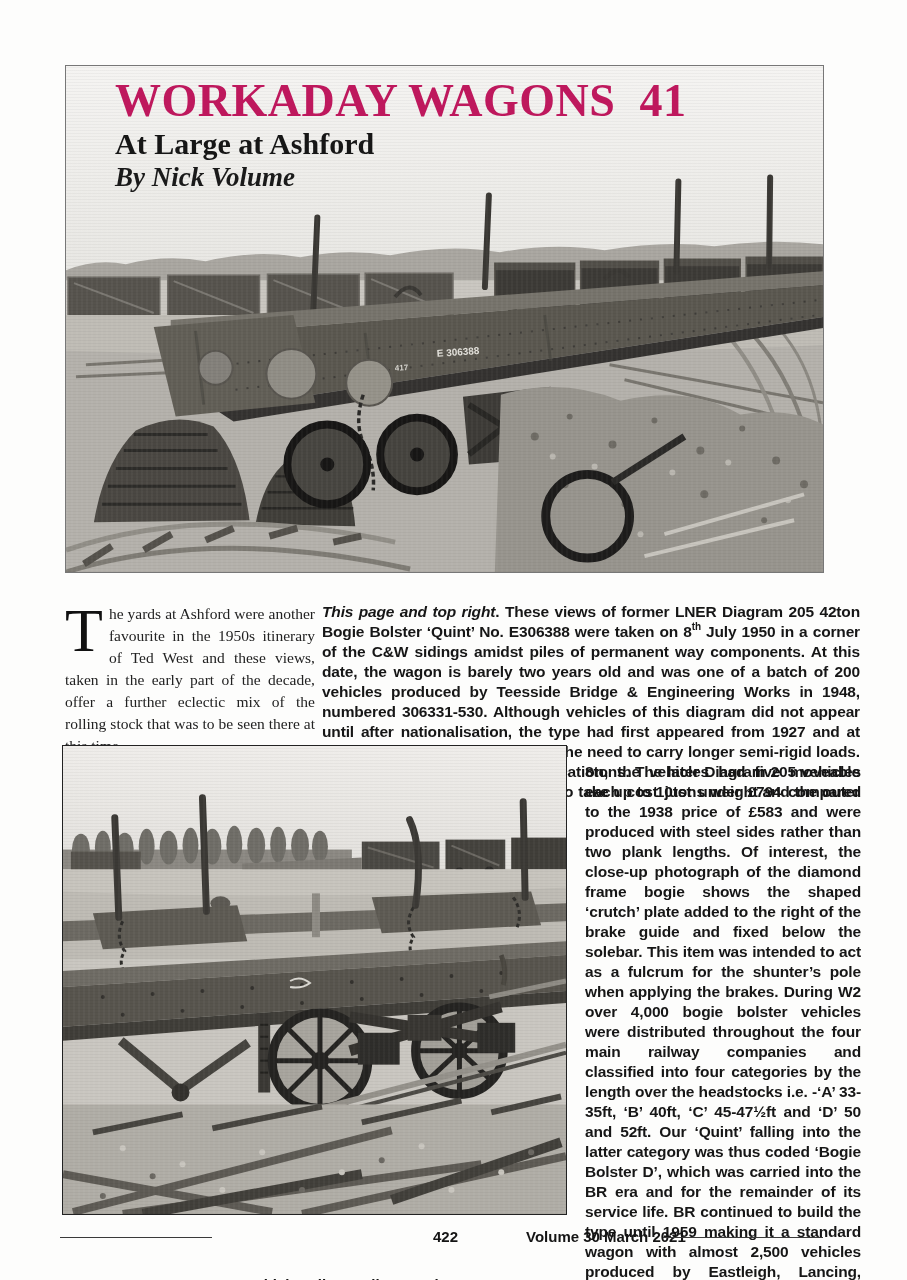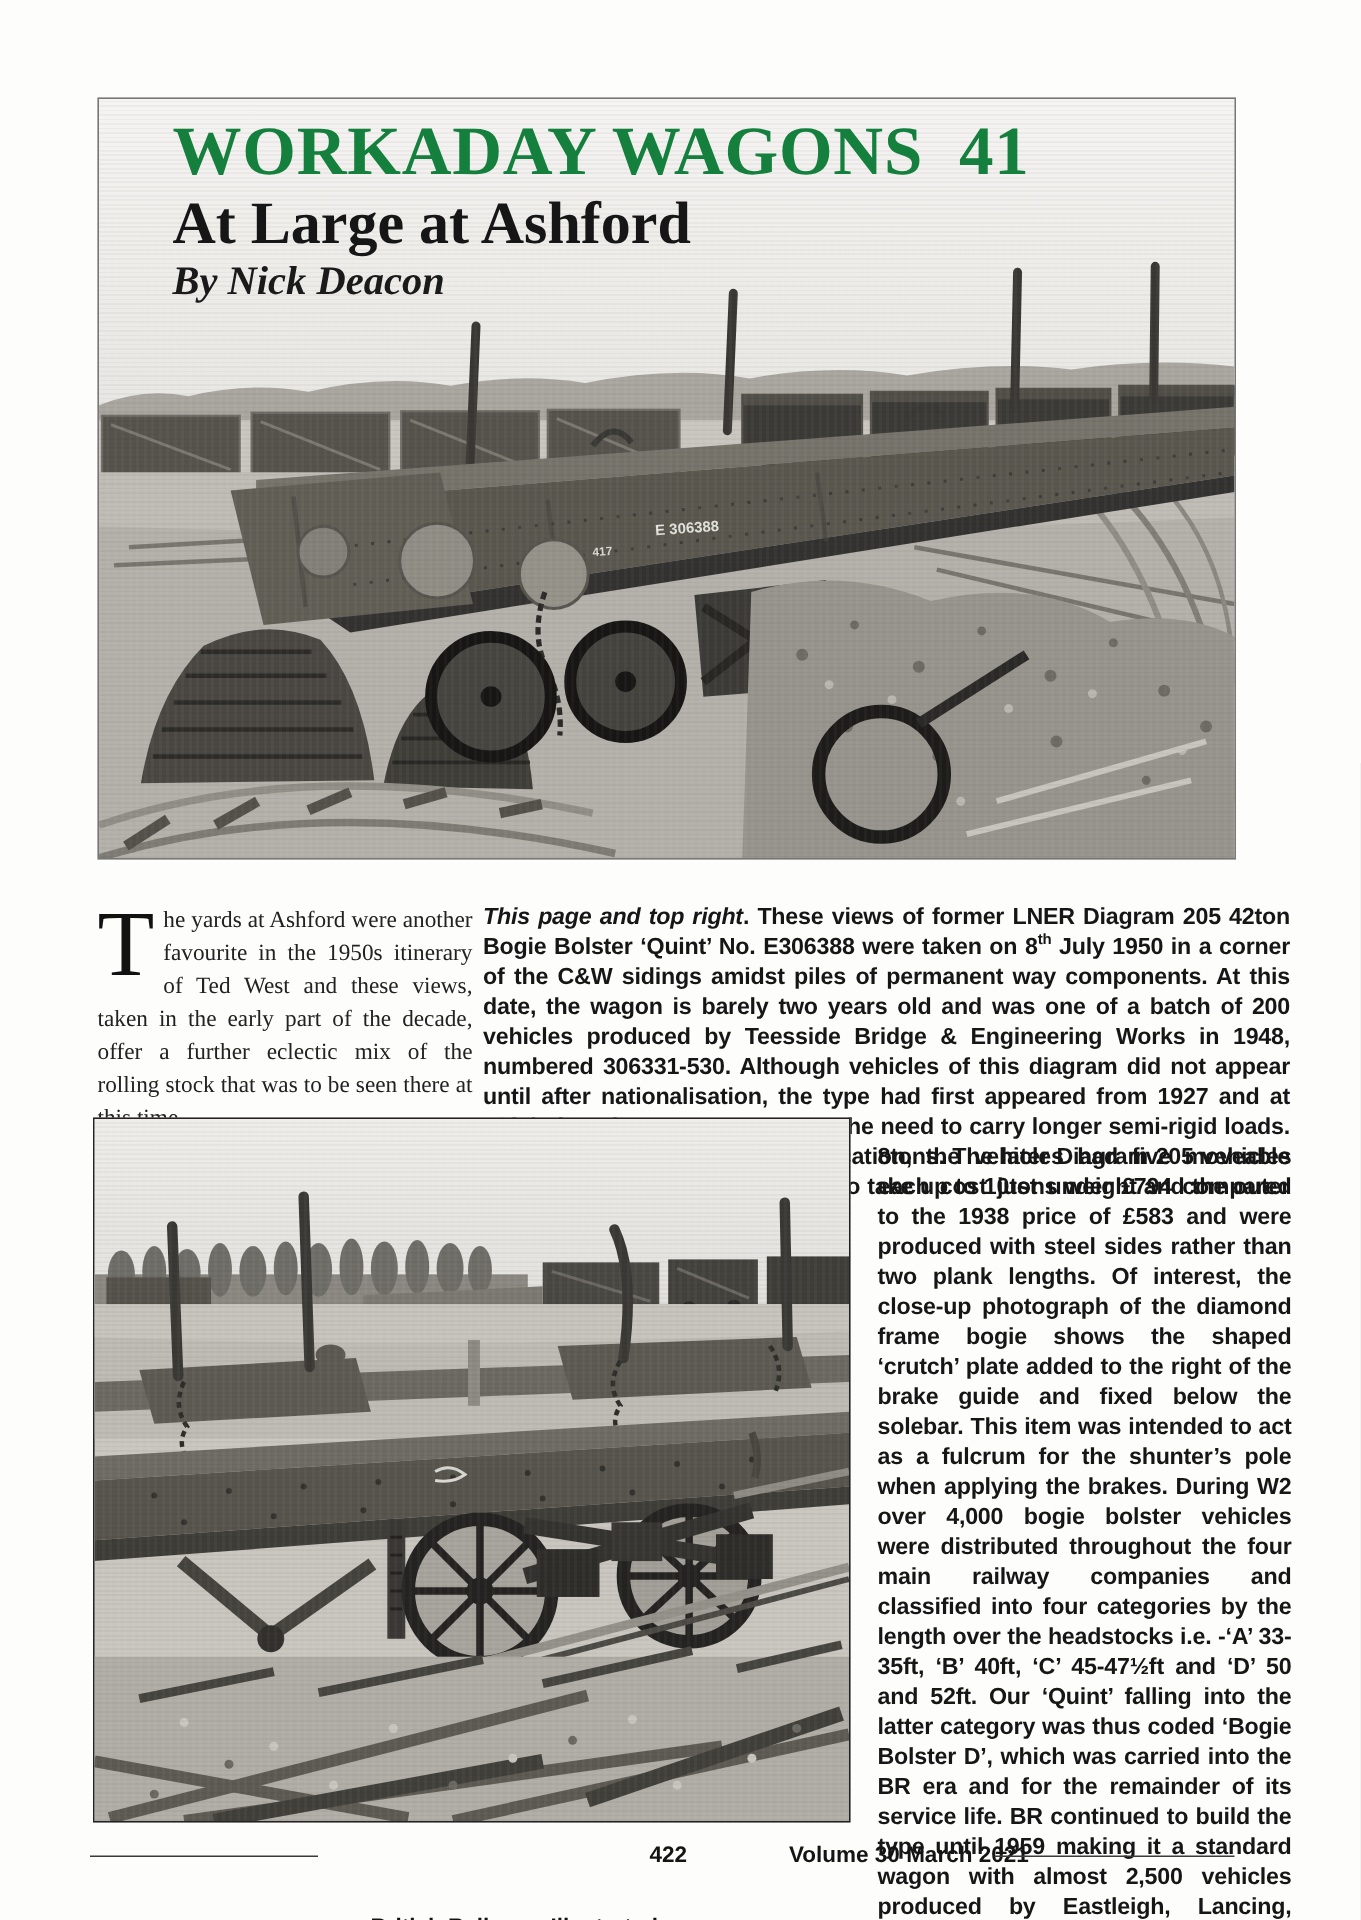--- a/index.html
+++ b/index.html
@@ -26,24 +26,24 @@
       repeating-linear-gradient(0deg, rgba(0,0,0,.035) 0 1px, transparent 1px 3px),
       repeating-linear-gradient(90deg, rgba(255,255,255,.03) 0 2px, transparent 2px 5px);
   }
   #photo-top{left:65px;top:65px;width:759px;height:508px;border-color:#777;}
   #photo-side{left:62px;top:745px;width:505px;height:470px;border-color:#222;}
 
   
   .headline{position:absolute;left:115px;top:78px;z-index:5;}
   .headline h1{
     margin:0;font-size:46px;line-height:1.02;font-weight:700;
-    letter-spacing:.5px;white-space:pre;color:#15803d;
+    letter-spacing:.5px;white-space:pre;color:#be185d;
   }
   .headline h2{
-    margin:4px 0 0 0;font-size:40px;line-height:1.0;font-weight:700;color:#161616;
+    margin:4px 0 0 0;font-size:30px;line-height:1.0;font-weight:700;color:#161616;
   }
   .headline h3{
     margin:5px 0 0 0;font-size:27px;line-height:1.0;font-weight:600;font-style:italic;color:#1a1a1a;
   }
 
   
   .intro{
     position:absolute;left:65px;top:587px;width:250px;
     font-size:15.5px;line-height:22px;text-align:justify;color:#222;
   }
@@ -275,21 +275,21 @@
           <line x1="600" y1="470" x2="740" y2="430"></line>
             <line x1="580" y1="492" x2="730" y2="456"></line>
         </g>
       </g>
     </svg>
   </div>
 
   <div class="headline">
     <h1>WORKADAY WAGONS  41</h1>
     <h2>At Large at Ashford</h2>
-    <h3>By Nick Deacon</h3>
+    <h3>By Nick Volume</h3>
   </div>
 
   <p class="intro">
     <span class="dropcap">T</span><span>he yards at Ashford were another favourite in the 1950s itinerary of Ted West and these views, taken in the early part of the decade, offer a further eclectic mix of the rolling stock that was to be seen there at this time.</span>
   </p>
 
   <p class="caption" id="caption-top">
     <span class="lead">This page and top right</span><span>. These views of former LNER Diagram 205 42ton Bogie Bolster ‘Quint’ No. E306388 were taken on 8</span><sup>th</sup><span> July 1950 in a corner of the C&amp;W sidings amidst piles of permanent way components. At this date, the wagon is barely two years old and was one of a batch of 200 vehicles produced by Teesside Bridge &amp; Engineering Works in 1948, numbered 306331-530.  Although vehicles of this diagram did not appear until after nationalisation, the type had first appeared from 1927 and at 52ft in length was a response to the need to carry longer semi-rigid loads. As befitting the ‘Quint’ classification, the vehicles had five moveable bolsters with the inner set rated to take up to 10tons weight and the outer pair</span>
   </p>
 

